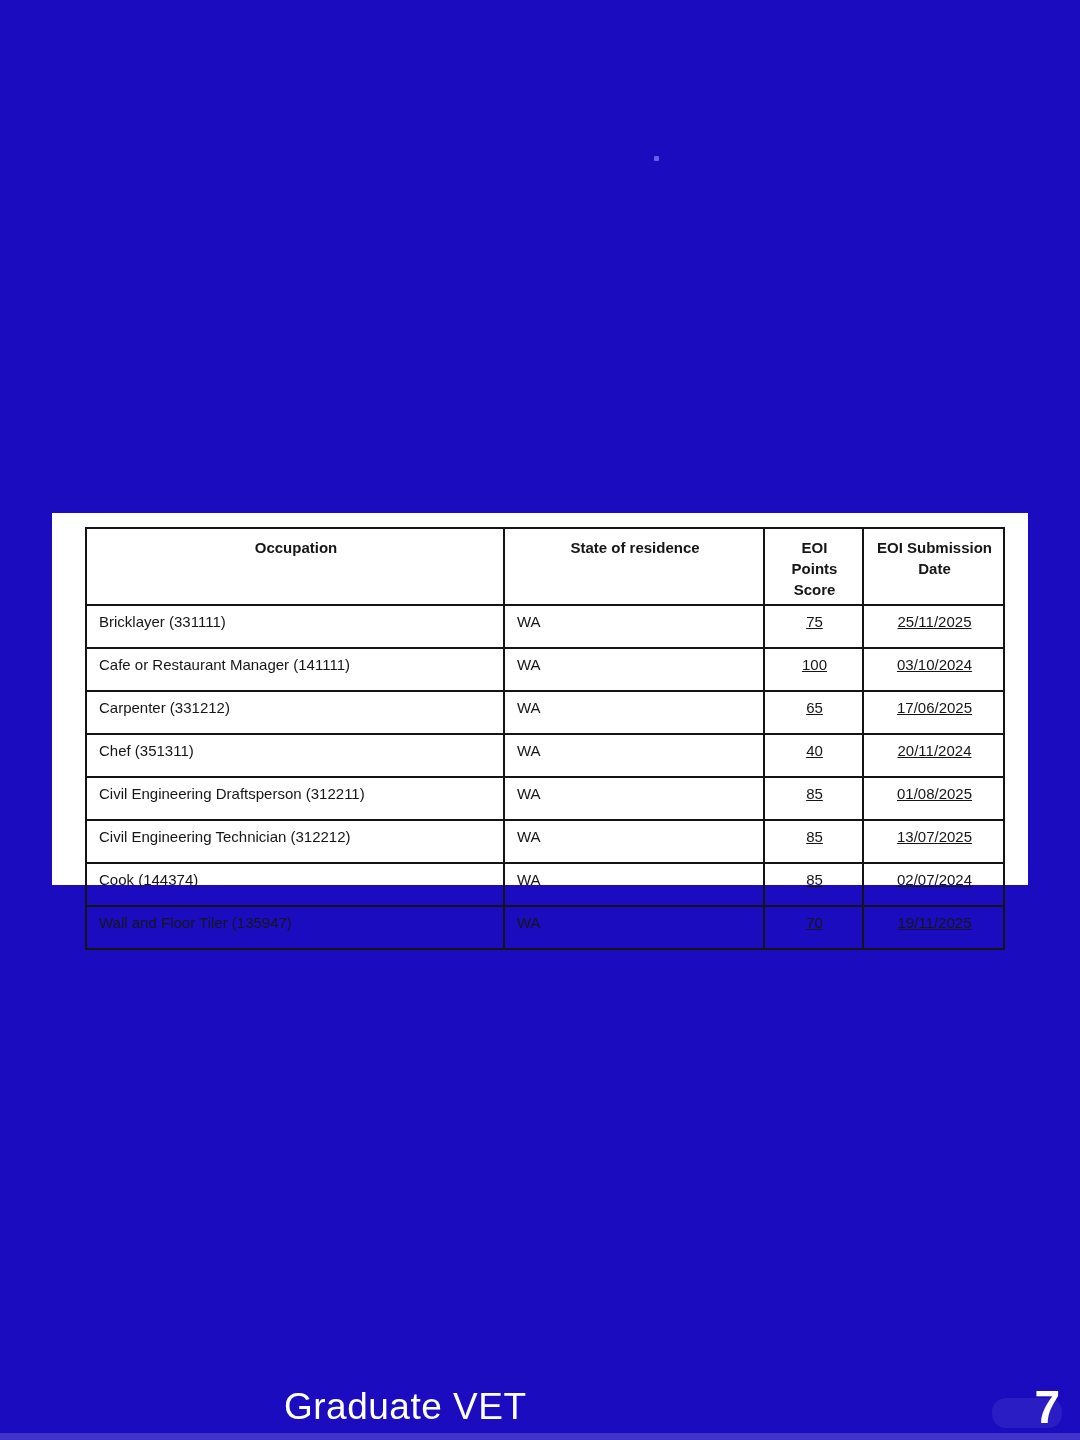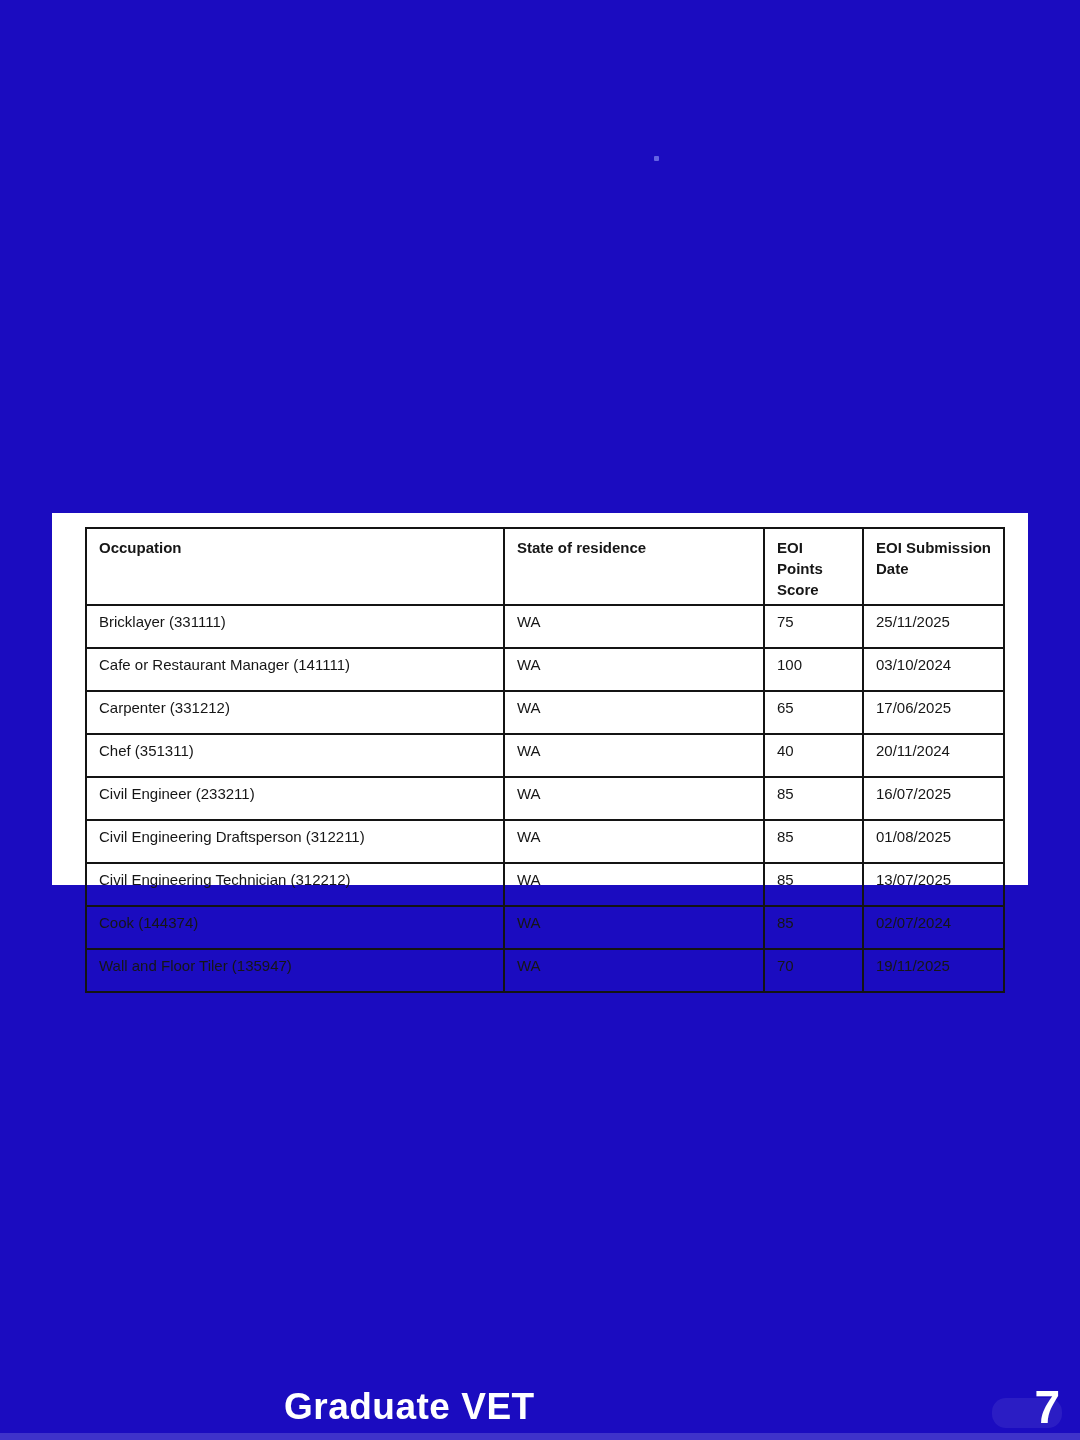--- a/index.html
+++ b/index.html
@@ -35,44 +35,44 @@
     color: #161616;
   }
   table.eoi th, table.eoi td {
     border: 2px solid #141414;
     font-size: 15px;
     overflow: hidden;
     white-space: nowrap;
   }
   table.eoi th {
     font-weight: bold;
-    text-align: left;
+    text-align: center;
     vertical-align: top;
     padding: 8px 10px 4px 12px;
     height: 56px;
     white-space: normal;
     line-height: 1.4;
   }
   table.eoi td {
     height: 43px;
     padding: 2px 10px 12px 12px;
     vertical-align: middle;
   }
   col.c-occupation { width: 418px; }
   col.c-state { width: 260px; }
   col.c-score { width: 99px; }
   col.c-date { width: 141px; }
-  td.center { text-align: left; padding-left: 4px; padding-right: 4px; }
+  td.center { text-align: center; padding-left: 4px; padding-right: 4px; text-decoration: underline; }
 
   .footer-title {
     position: absolute;
     left: 284px; top: 1386px;
     color: #ffffff;
     font-size: 37px;
-    font-weight: bold;
+    font-weight: normal;
     letter-spacing: 0.5px;
   }
   .page-number {
     position: absolute;
     right: 20px; top: 1380px;
     color: #ffffff;
     font-size: 46px;
     font-weight: bold;
   }
   .watermark-ghost {
@@ -129,26 +129,20 @@
         <td class="center">65</td>
         <td class="center">17/06/2025</td>
       </tr>
       <tr>
         <td>Chef (351311)</td>
         <td>WA</td>
         <td class="center">40</td>
         <td class="center">20/11/2024</td>
       </tr>
       <tr>
-        <td>Civil Engineer (233211)</td>
-        <td>WA</td>
-        <td class="center">85</td>
-        <td class="center">16/07/2025</td>
-      </tr>
-      <tr>
         <td>Civil Engineering Draftsperson (312211)</td>
         <td>WA</td>
         <td class="center">85</td>
         <td class="center">01/08/2025</td>
       </tr>
       <tr>
         <td>Civil Engineering Technician (312212)</td>
         <td>WA</td>
         <td class="center">85</td>
         <td class="center">13/07/2025</td>

